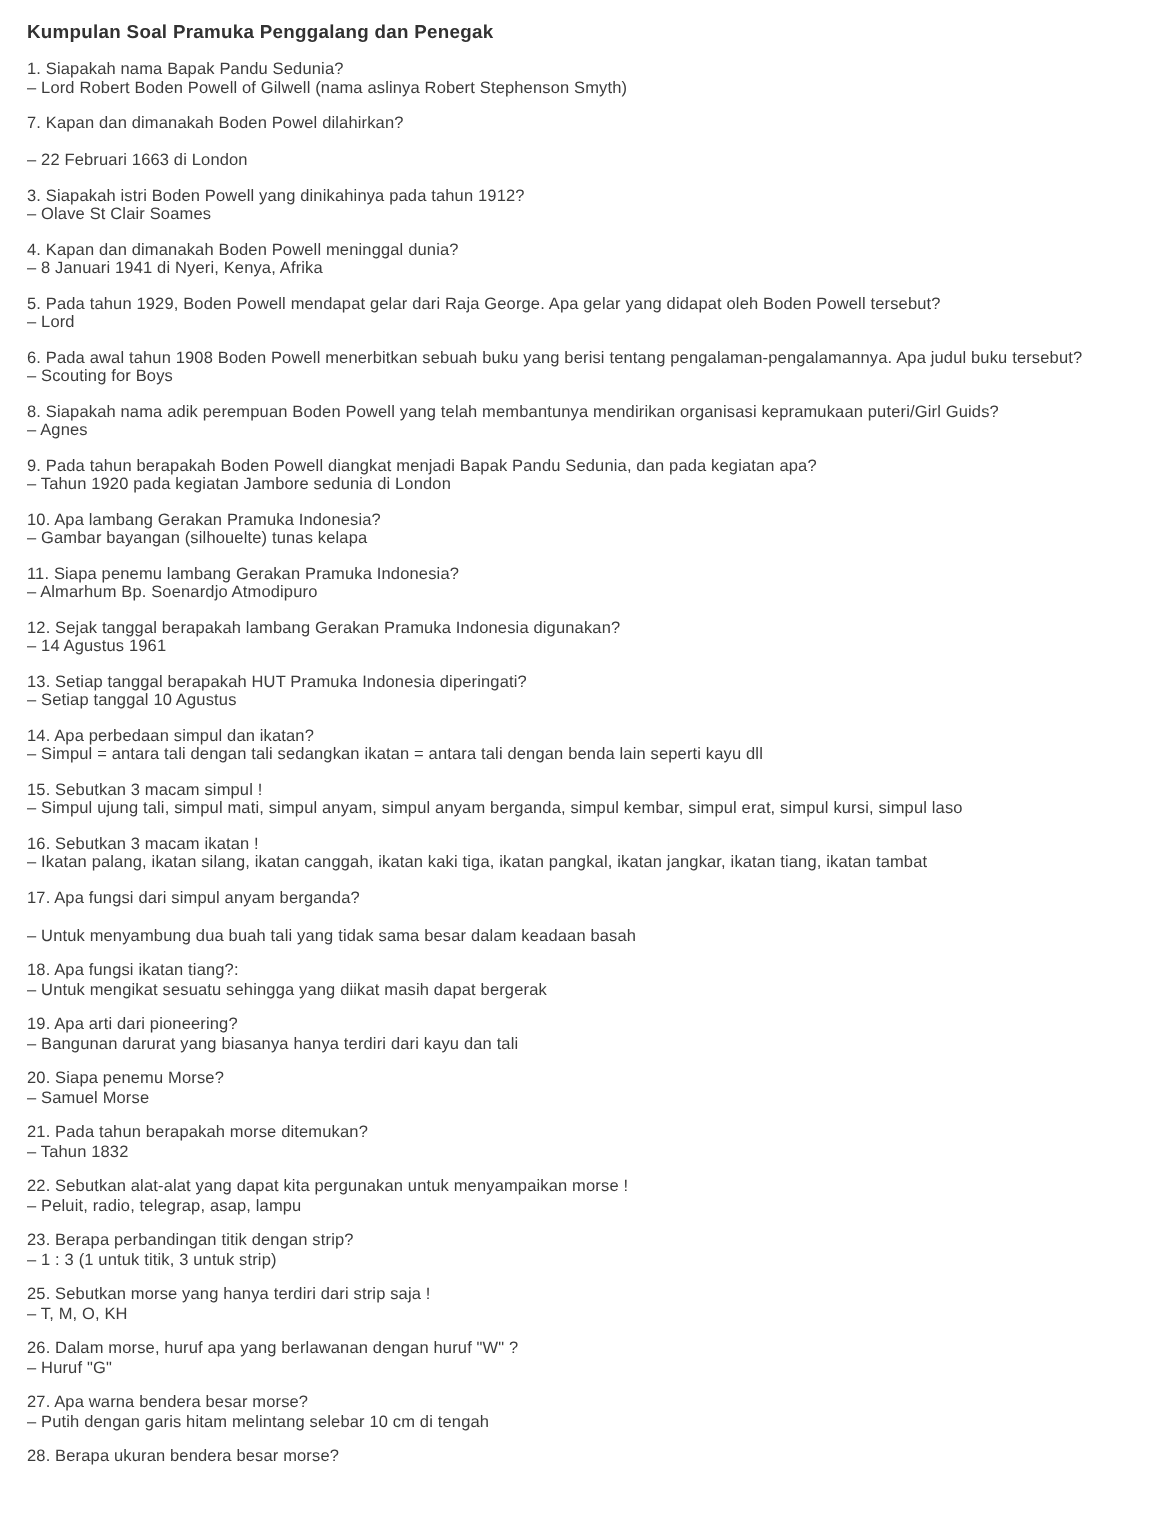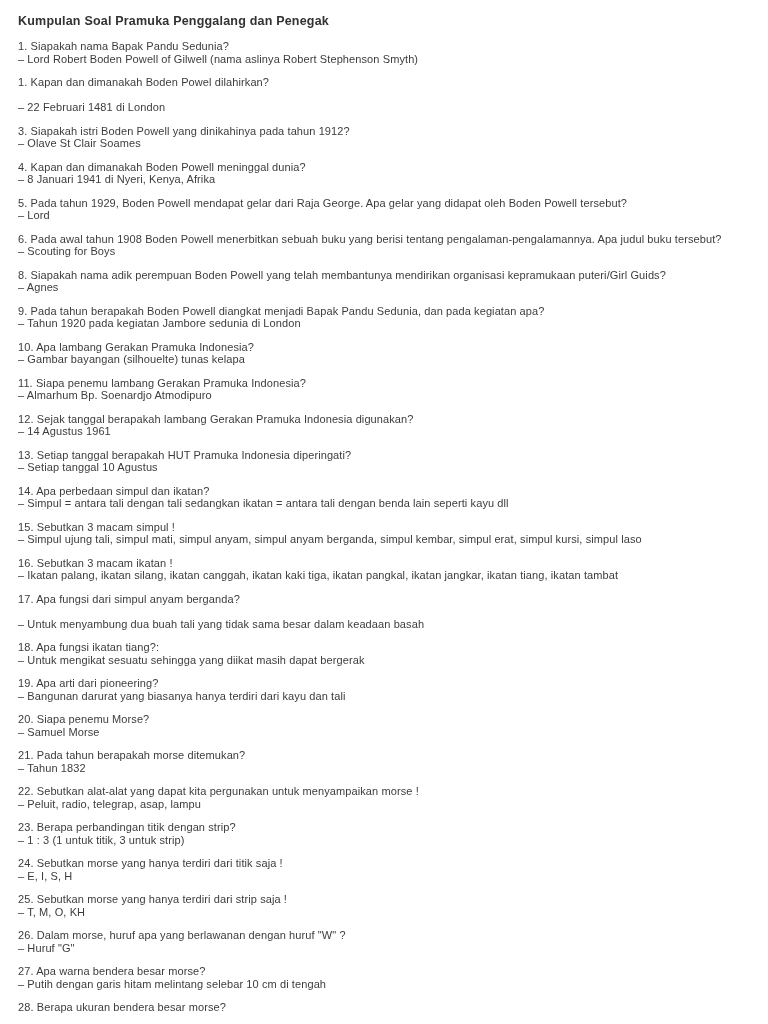--- a/index.html
+++ b/index.html
@@ -50,23 +50,23 @@
 <div class="page">
   <h1 class="doc-title">Kumpulan Soal Pramuka Penggalang dan Penegak</h1>
   <div class="qa-list">
   <div class="qa-item">
     <div class="q-line">1. Siapakah nama Bapak Pandu Sedunia?</div>
 
     <div class="a-line">– Lord Robert Boden Powell of Gilwell (nama aslinya Robert Stephenson Smyth)</div>
   </div>
 
   <div class="qa-item">
-    <div class="q-line">1. Kapan dan dimanakah Boden Powel dilahirkan?</div>
+    <div class="q-line">7. Kapan dan dimanakah Boden Powel dilahirkan?</div>
     <div class="blank-line"></div>
-    <div class="a-line">– 22 Februari 1481 di London</div>
+    <div class="a-line">– 22 Februari 1663 di London</div>
   </div>
 
   <div class="qa-item">
     <div class="q-line">3. Siapakah istri Boden Powell yang dinikahinya pada tahun 1912?</div>
 
     <div class="a-line">– Olave St Clair Soames</div>
   </div>
 
   <div class="qa-item">
     <div class="q-line">4. Kapan dan dimanakah Boden Powell meninggal dunia?</div>
@@ -175,25 +175,20 @@
 
     <div class="a-line">– Peluit, radio, telegrap, asap, lampu</div>
   </div>
 
   <div class="qa-item">
     <div class="q-line">23. Berapa perbandingan titik dengan strip?</div>
 
     <div class="a-line">– 1 : 3 (1 untuk titik, 3 untuk strip)</div>
   </div>
 
-  <div class="qa-item">
-    <div class="q-line">24. Sebutkan morse yang hanya terdiri dari titik saja !</div>
-
-    <div class="a-line">– E, I, S, H</div>
-  </div>
 
   <div class="qa-item">
     <div class="q-line">25. Sebutkan morse yang hanya terdiri dari strip saja !</div>
 
     <div class="a-line">– T, M, O, KH</div>
   </div>
 
   <div class="qa-item">
     <div class="q-line">26. Dalam morse, huruf apa yang berlawanan dengan huruf "W" ?</div>
 

